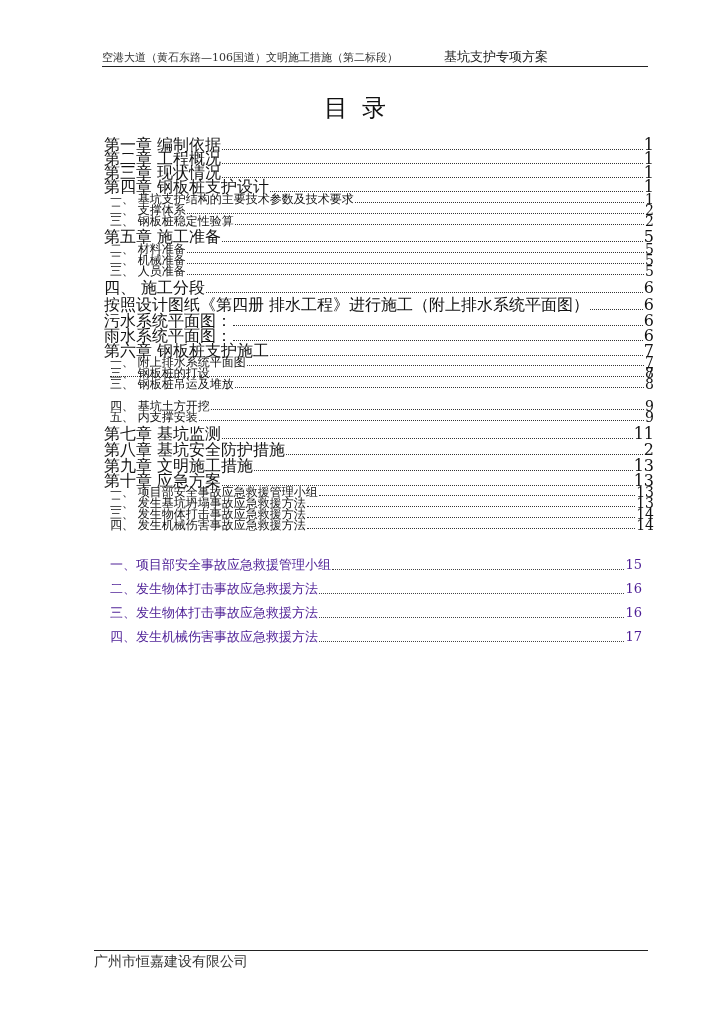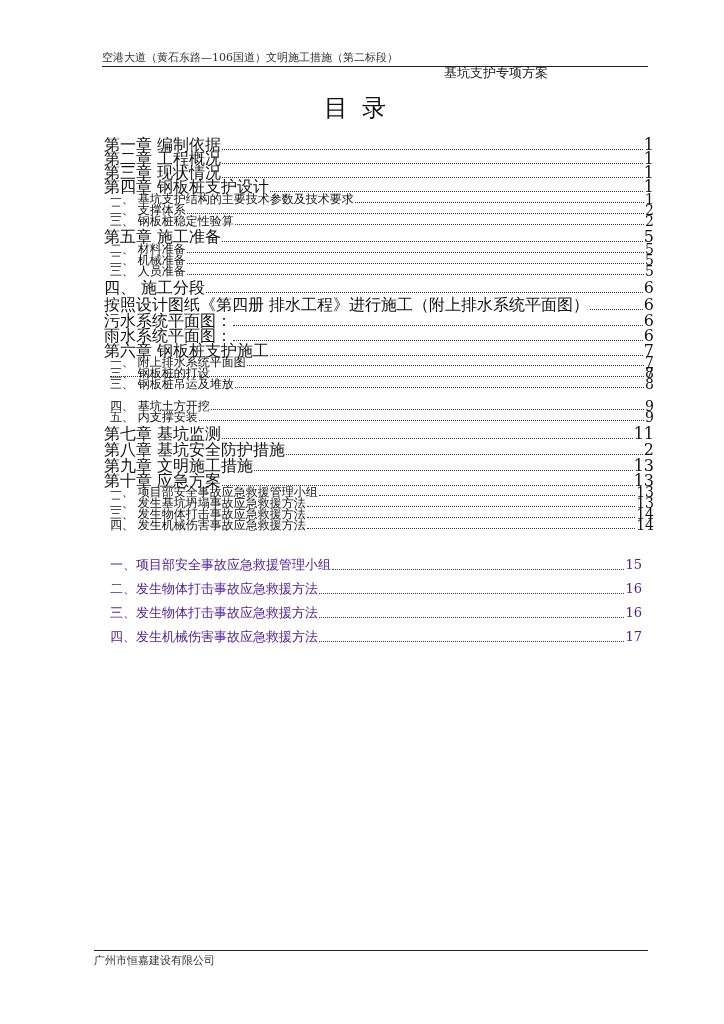--- a/index.html
+++ b/index.html
@@ -1,35 +1,35 @@
 <!DOCTYPE html>
 <html><head>
 <meta charset="utf-8">
 <style>
   html, body { margin: 0; padding: 0; background: #ffffff; }
   body { width: 724px; height: 1024px; position: relative; overflow: hidden; font-family: "DejaVu Serif", "Liberation Serif", serif; color: #111; }
   .header { position: absolute; left: 102px; top: 48px; width: 546px; height: 18px; border-bottom: 1.5px solid #222; }
   .header-left { position: absolute; left: 0; top: 2px; font-size: 11px; color: #333; white-space: nowrap; }
-  .header-right { position: absolute; left: 342px; top: 16px; font-size: 13px; color: #222; white-space: nowrap; text-align: right; }
+  .header-right { position: absolute; left: 342px; top: 0px; font-size: 13px; color: #222; white-space: nowrap; text-align: right; }
   .title { position: absolute; left: 0; width: 724px; top: 92px; text-align: center; font-size: 24px; letter-spacing: 14px; color: #111; }
   .toc { position: absolute; left: 104px; width: 550px; top: 0; }
   .row { position: absolute; left: 0; width: 550px; display: flex; align-items: flex-end; white-space: nowrap; overflow: hidden; }
   .row .label { flex: 0 0 auto; }
   .row .dots { flex: 1 1 auto; overflow: hidden; border-bottom: 1.5px dotted #333; margin: 0 1px 3px 1px; height: 1px; }
   .row .page { flex: 0 0 auto; }
   .row.chapter { font-size: 16px; height: 17px; line-height: 17px; }
   .row.sub { font-size: 12px; height: 13px; line-height: 13px; }
   .row.sub .label { padding-left: 6px; }
   .row.sub .page { font-size: 14px; }
   .row.blank .dots { margin-left: 0; }
   .toc2 { position: absolute; left: 110px; width: 532px; top: 556px; }
   .row2 { position: absolute; left: 0; width: 532px; display: flex; align-items: flex-end; white-space: nowrap; font-size: 13px; height: 18px; line-height: 18px; color: #4c1d95; }
   .row2 .dots { flex: 1 1 auto; border-bottom: 1.2px dotted #444; margin: 0 1px 4px 1px; height: 1px; }
   .footer { position: absolute; left: 94px; top: 950px; width: 554px; border-top: 1px solid #222; }
-  .footer-text { position: absolute; left: 0; top: 2px; font-size: 11px; color: #333; font-family: "DejaVu Sans", "Liberation Sans", sans-serif; white-space: nowrap; }
+  .footer-text { position: absolute; left: 0; top: 2px; font-size: 14px; color: #333; font-family: "DejaVu Sans", "Liberation Sans", sans-serif; white-space: nowrap; }
 </style>
 </head>
 <body>
 
 <div class="header">
   <span class="header-left">空港大道（黄石东路—106国道）文明施工措施（第二标段）</span>
   <span class="header-right">基坑支护专项方案</span>
 </div>
 
 <div class="title">目录</div>

